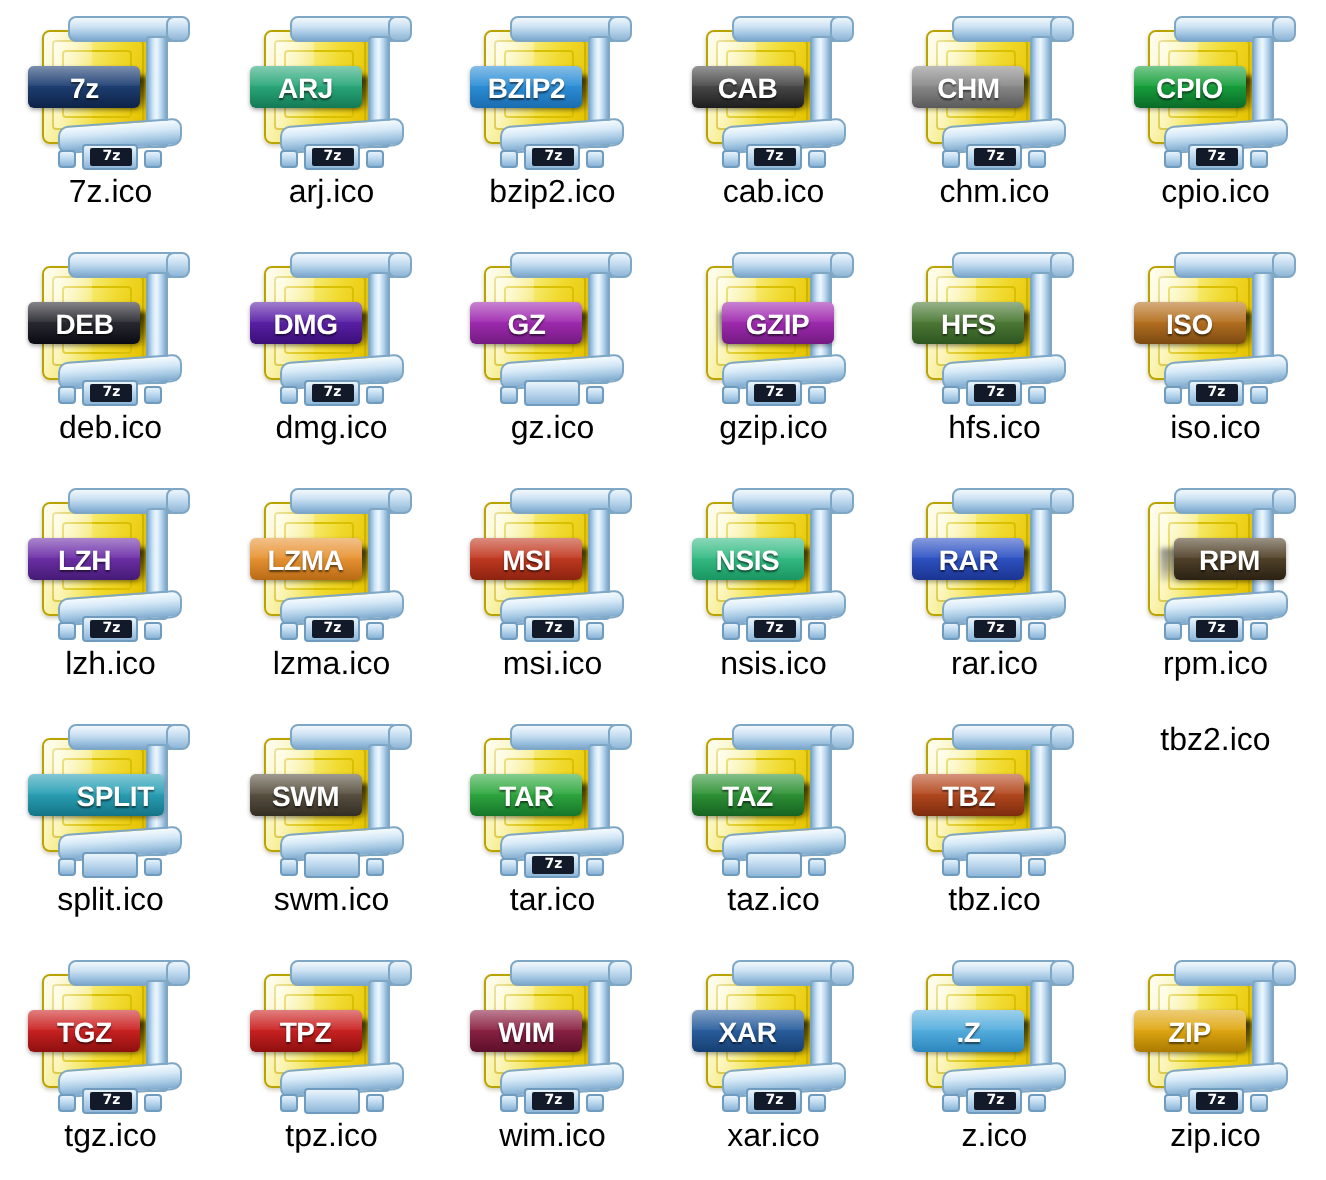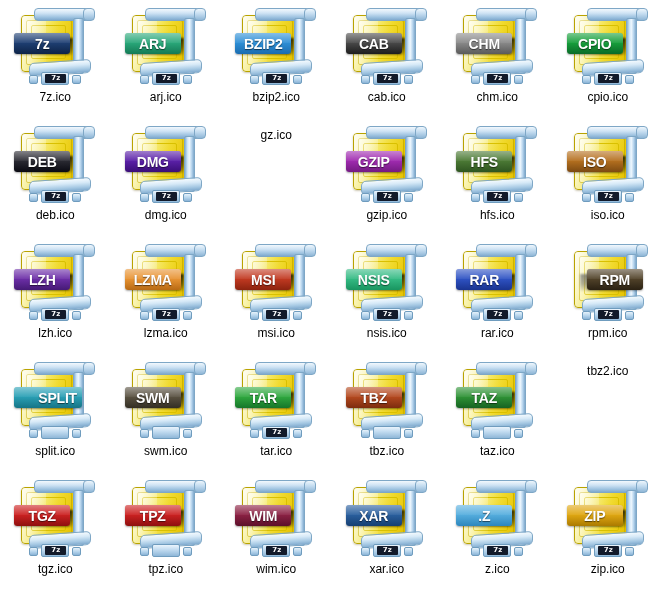--- a/index.html
+++ b/index.html
@@ -117,21 +117,21 @@
   }
   .banner .bgloss{
     position:absolute;left:0;top:0;right:0;height:48%;
     background:linear-gradient(180deg,rgba(255,255,255,.42),rgba(255,255,255,.05));
     border-radius:3px 3px 0 0;pointer-events:none;
   }
   .banner span{position:relative;z-index:2;}
 
   .caption{
     margin-top:4px;
-    font-size:12px;color:#000000;
+    font-size:16px;color:#000000;
     font-family:"Liberation Sans", sans-serif;
     text-align:center;line-height:14px;
   }
 </style>
 </head>
 <body>
 
 <div id="grid">
     <div class="cell">
       <div class="icon">
@@ -303,38 +303,55 @@
           <div class="foot-badge">7z</div>
         </div>
         <div class="banner" style="background: linear-gradient(rgb(91, 33, 168) 0%, rgb(91, 33, 168) 45%, rgb(58, 14, 119) 100%); color: rgb(255, 255, 255);">
           <div class="bgloss"></div>
           <span>DMG</span>
         </div>
       </div>
       <div class="caption">dmg.ico</div>
     </div>
     <div class="cell">
+      <div class="icon">
+        <div class="box">
+          <div class="box-inner">
+            <div class="box-inner2"></div>
+          </div>
+          <div class="box-shadowband"></div>
+          <div class="box-gloss"></div>
+        </div>
+        <div class="clamp-top"></div>
+        <div class="clamp-post"></div>
+        <div class="clamp-bot"></div>
+        <div class="foot"></div>
+        <div class="banner" style="background: linear-gradient(rgb(160, 43, 176) 0%, rgb(160, 43, 176) 45%, rgb(116, 26, 130) 100%); color: rgb(255, 255, 255);">
+          <div class="bgloss"></div>
+          <span>GZ</span>
+        </div>
+      </div>
       <div class="caption">gz.ico</div>
     </div>
     <div class="cell">
       <div class="icon">
         <div class="box">
           <div class="box-inner">
             <div class="box-inner2"></div>
           </div>
           <div class="box-shadowband"></div>
           <div class="box-gloss"></div>
         </div>
         <div class="clamp-top"></div>
         <div class="clamp-post"></div>
         <div class="clamp-bot"></div>
         <div class="foot">
           <div class="foot-badge">7z</div>
         </div>
-        <div class="banner" style="background: linear-gradient(rgb(160, 43, 176) 0%, rgb(160, 43, 176) 45%, rgb(116, 26, 130) 100%); color: rgb(255, 255, 255);">
+        <div class="banner" style="background: linear-gradient(rgb(160, 43, 176) 0%, rgb(160, 43, 176) 45%, rgb(116, 26, 130) 100%); color: rgb(255, 255, 255); margin-left: 15px;">
           <div class="bgloss"></div>
           <span>GZIP</span>
         </div>
       </div>
       <div class="caption">gzip.ico</div>
     </div>
     <div class="cell">
       <div class="icon">
         <div class="box">
           <div class="box-inner">
@@ -578,46 +595,46 @@
           <div class="box-inner">
             <div class="box-inner2"></div>
           </div>
           <div class="box-shadowband"></div>
           <div class="box-gloss"></div>
         </div>
         <div class="clamp-top"></div>
         <div class="clamp-post"></div>
         <div class="clamp-bot"></div>
         <div class="foot"></div>
+        <div class="banner" style="background: linear-gradient(rgb(47, 147, 54) 0%, rgb(47, 147, 54) 45%, rgb(22, 99, 34) 100%); color: rgb(255, 255, 255);">
+          <div class="bgloss"></div>
+          <span>TAZ</span>
+        </div>
+      </div>
+      <div class="caption">taz.ico</div>
+    </div>
+    <div class="cell">
+      <div class="icon">
+        <div class="box">
+          <div class="box-inner">
+            <div class="box-inner2"></div>
+          </div>
+          <div class="box-shadowband"></div>
+          <div class="box-gloss"></div>
+        </div>
+        <div class="clamp-top"></div>
+        <div class="clamp-post"></div>
+        <div class="clamp-bot"></div>
+        <div class="foot"></div>
         <div class="banner" style="background: linear-gradient(rgb(180, 73, 31) 0%, rgb(180, 73, 31) 45%, rgb(125, 44, 14) 100%); color: rgb(255, 255, 255);">
           <div class="bgloss"></div>
           <span>TBZ</span>
         </div>
       </div>
       <div class="caption">tbz.ico</div>
-    </div>
-    <div class="cell">
-      <div class="icon">
-        <div class="box">
-          <div class="box-inner">
-            <div class="box-inner2"></div>
-          </div>
-          <div class="box-shadowband"></div>
-          <div class="box-gloss"></div>
-        </div>
-        <div class="clamp-top"></div>
-        <div class="clamp-post"></div>
-        <div class="clamp-bot"></div>
-        <div class="foot"></div>
-        <div class="banner" style="background: linear-gradient(rgb(47, 147, 54) 0%, rgb(47, 147, 54) 45%, rgb(22, 99, 34) 100%); color: rgb(255, 255, 255);">
-          <div class="bgloss"></div>
-          <span>TAZ</span>
-        </div>
-      </div>
-      <div class="caption">taz.ico</div>
     </div>
     <div class="cell">
       <div class="caption">tbz2.ico</div>
     </div>
     <div class="cell">
       <div class="icon">
         <div class="box">
           <div class="box-inner">
             <div class="box-inner2"></div>
           </div>

